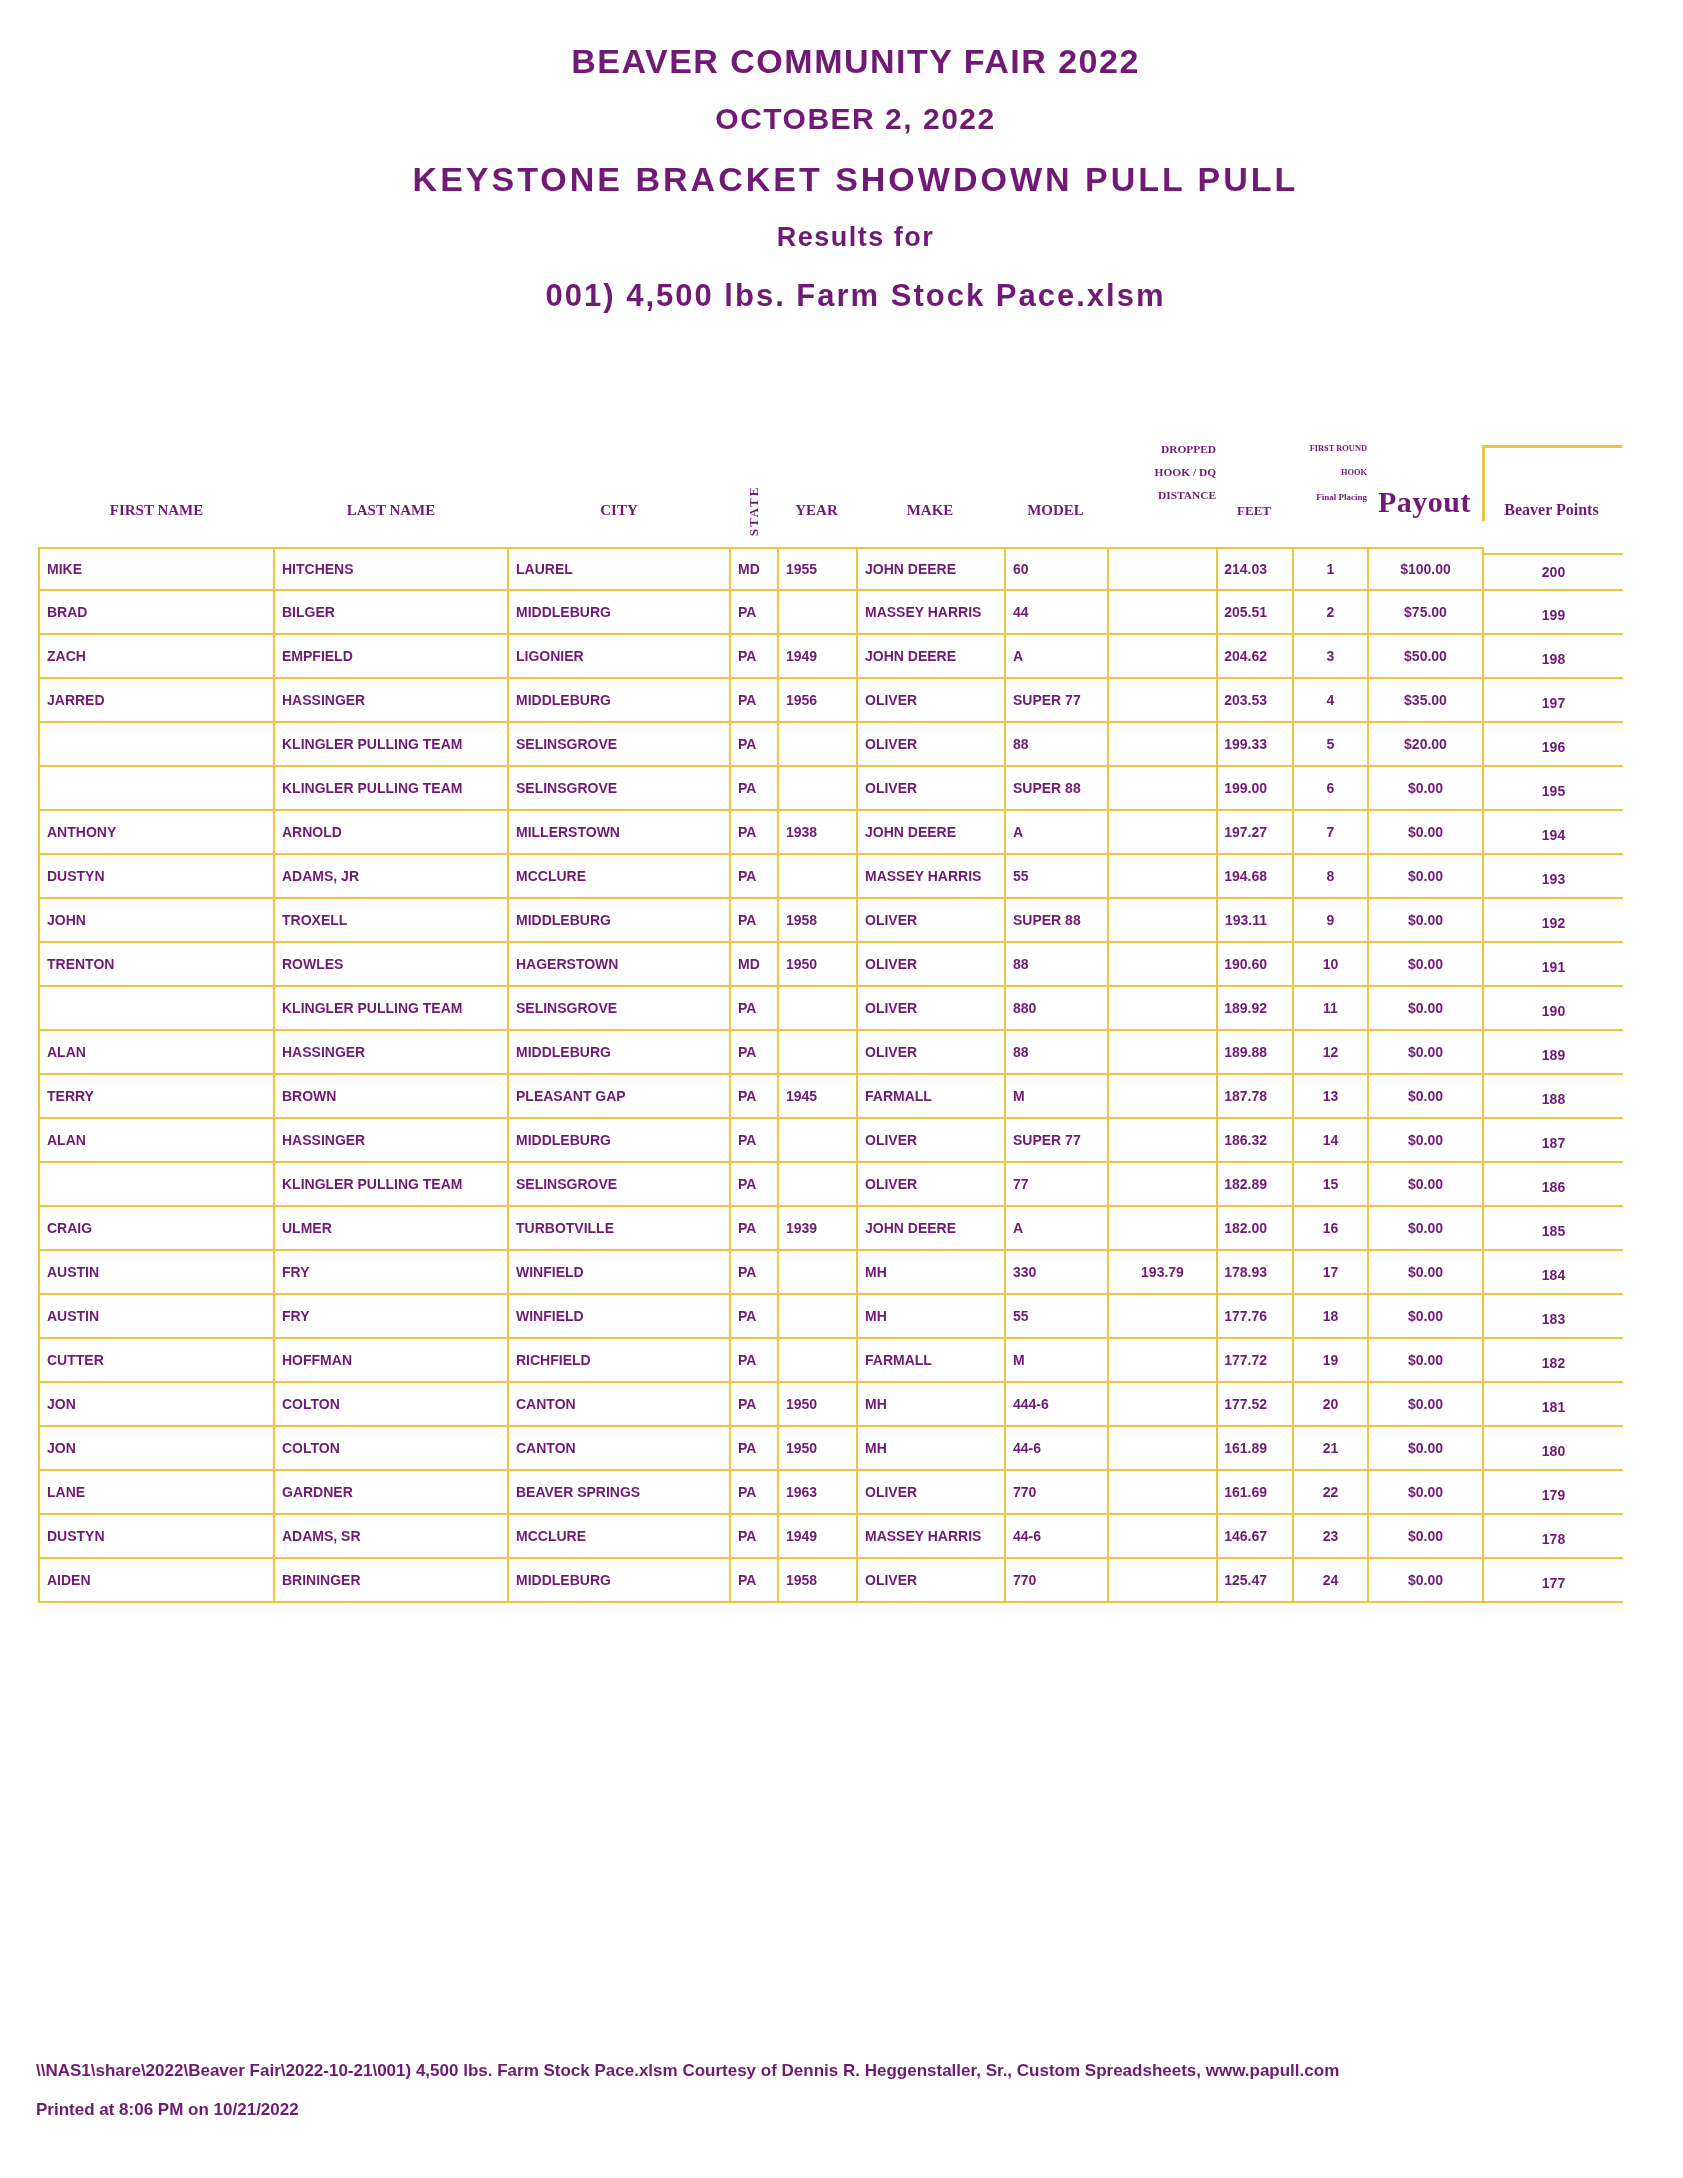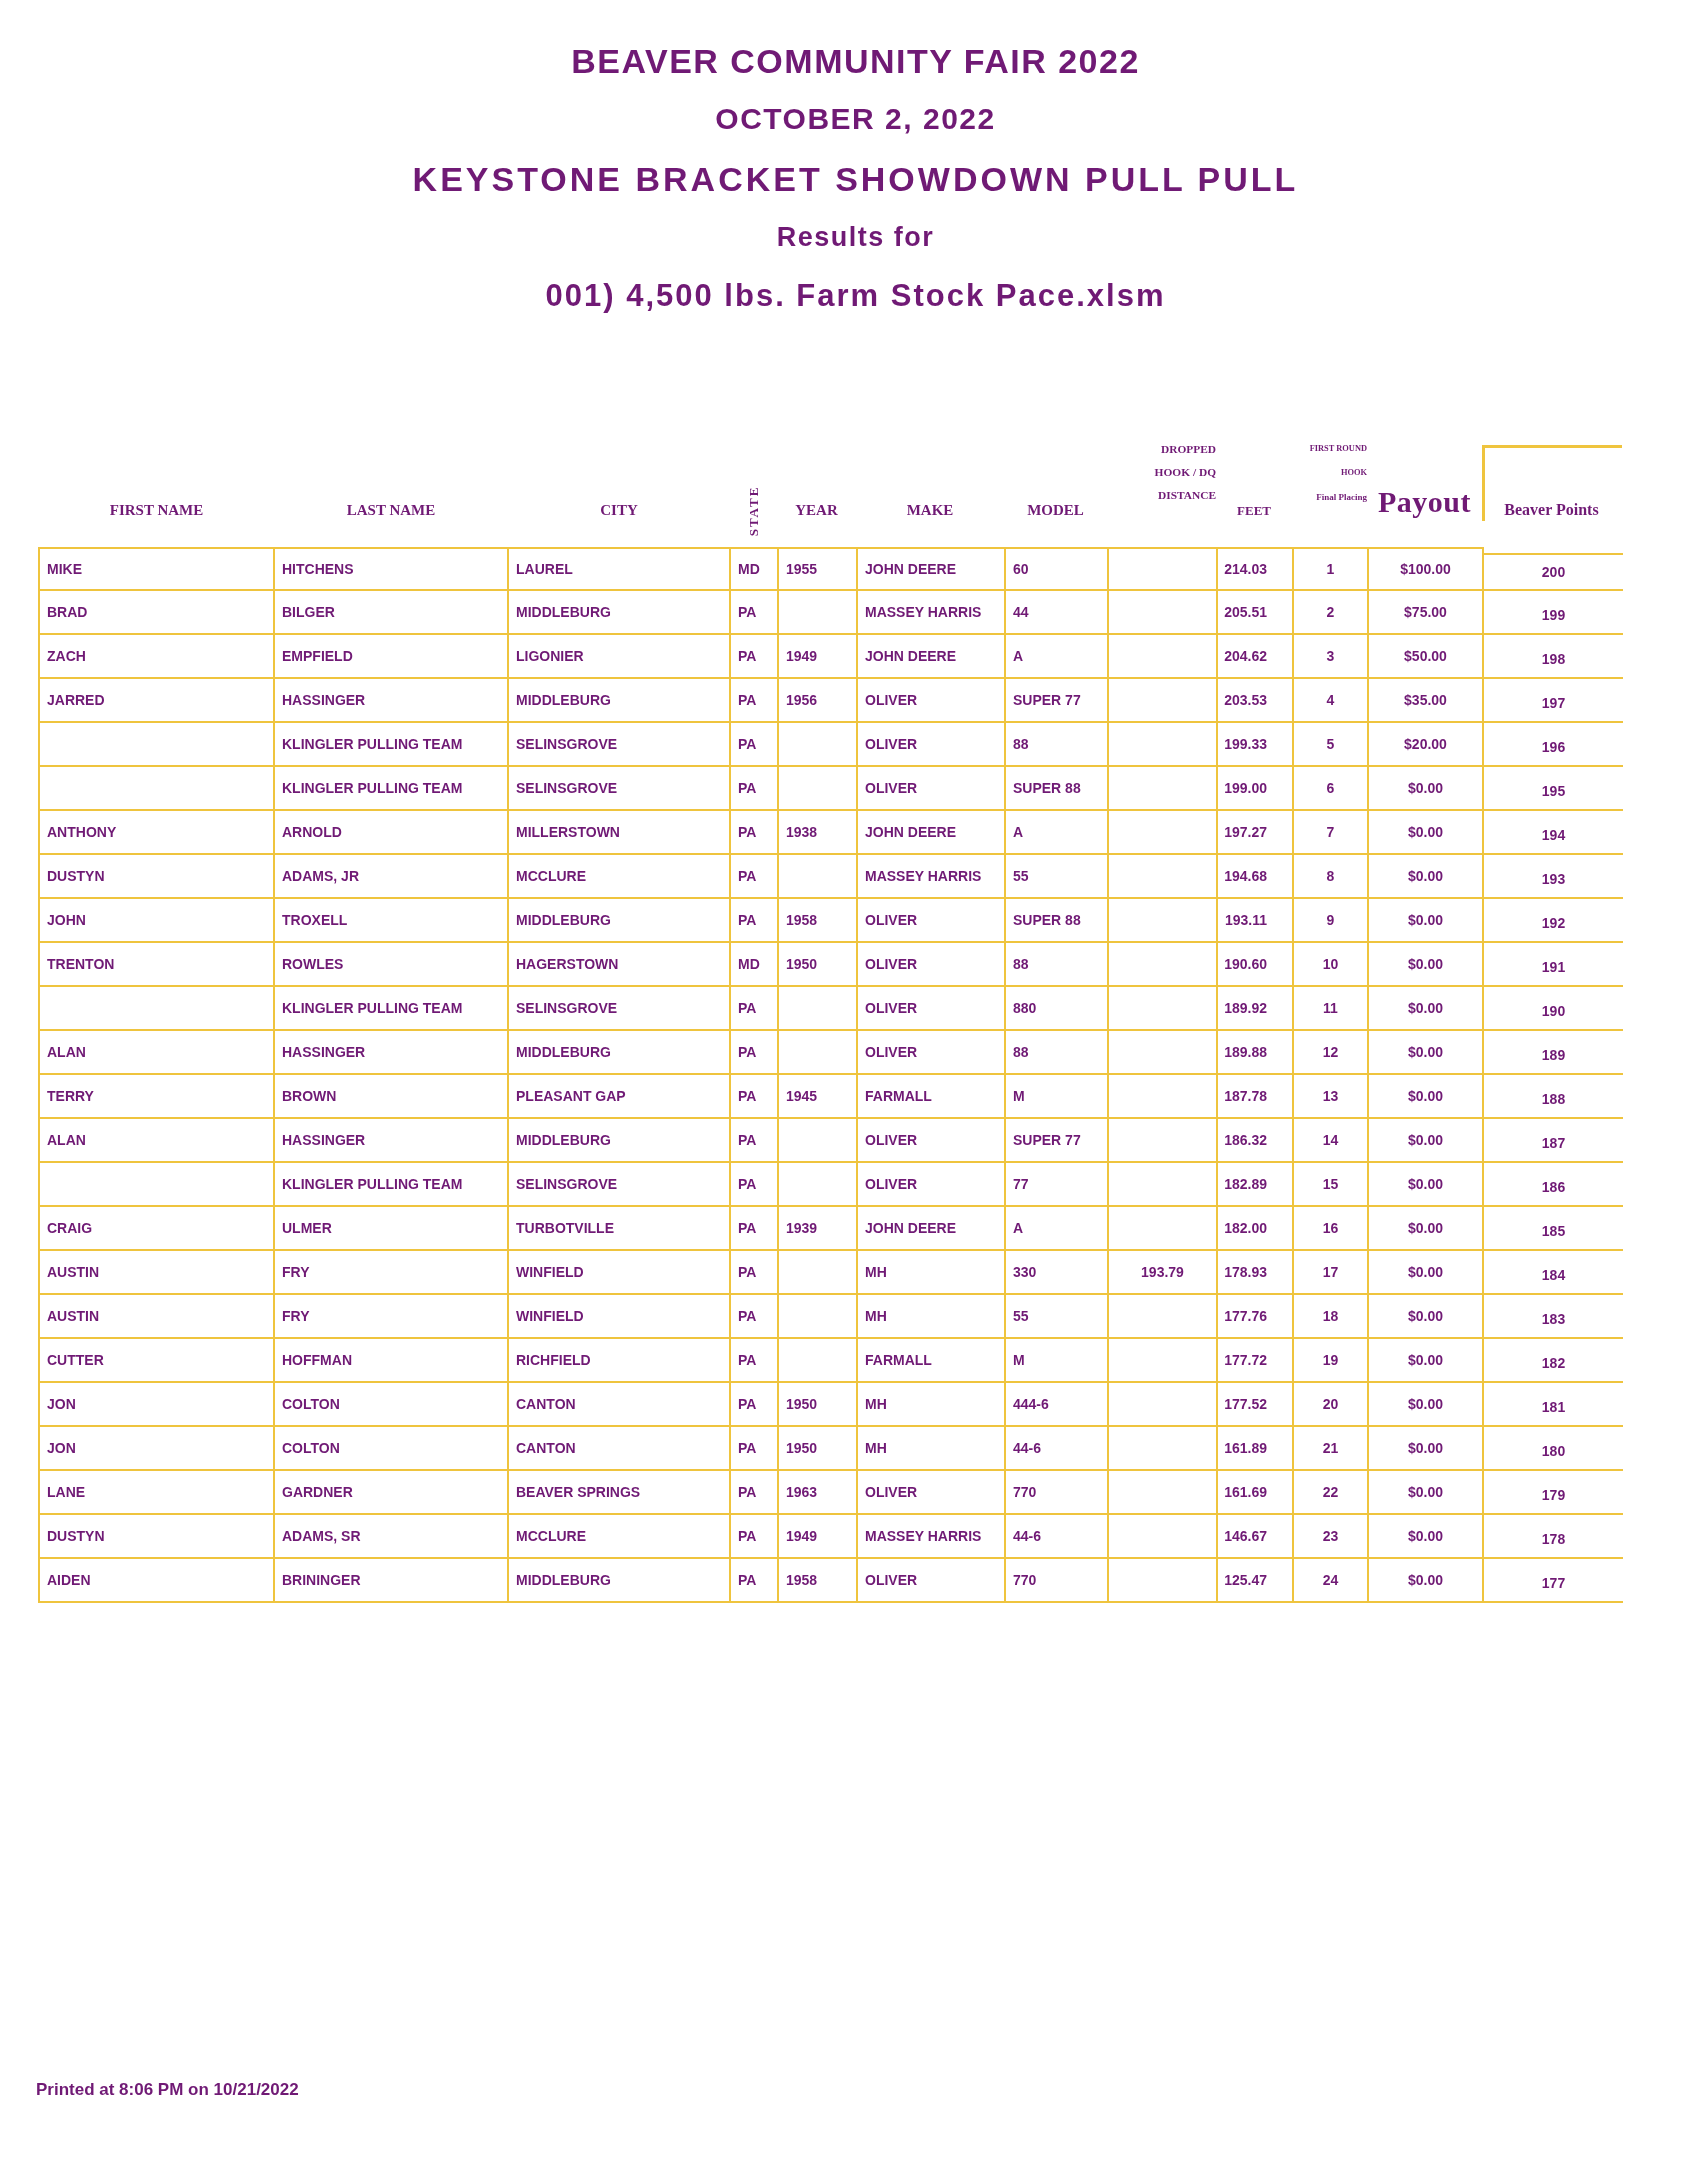--- a/index.html
+++ b/index.html
@@ -448,17 +448,18 @@
       <div class="cell a-left">OLIVER</div>
       <div class="cell a-left">770</div>
       <div class="cell a-center"></div>
       <div class="cell a-right">125.47</div>
       <div class="cell a-center">24</div>
       <div class="cell a-center">$0.00</div>
       <div class="cell a-center last">177</div>
     </div>
 
   <div class="footer">
+    <div class="f1">\\NAS1\share\2022\Beaver Fair\2022-10-21\001) 4,500 lbs. Farm Stock Pace.xlsm  Courtesy of Dennis R. Heggenstaller, Sr., Custom Spreadsheets, www.papull.com</div>
     <div class="f2">Printed at 8:06 PM on 10/21/2022</div>
   </div>
 
 </div>
 
 
 </body></html>

